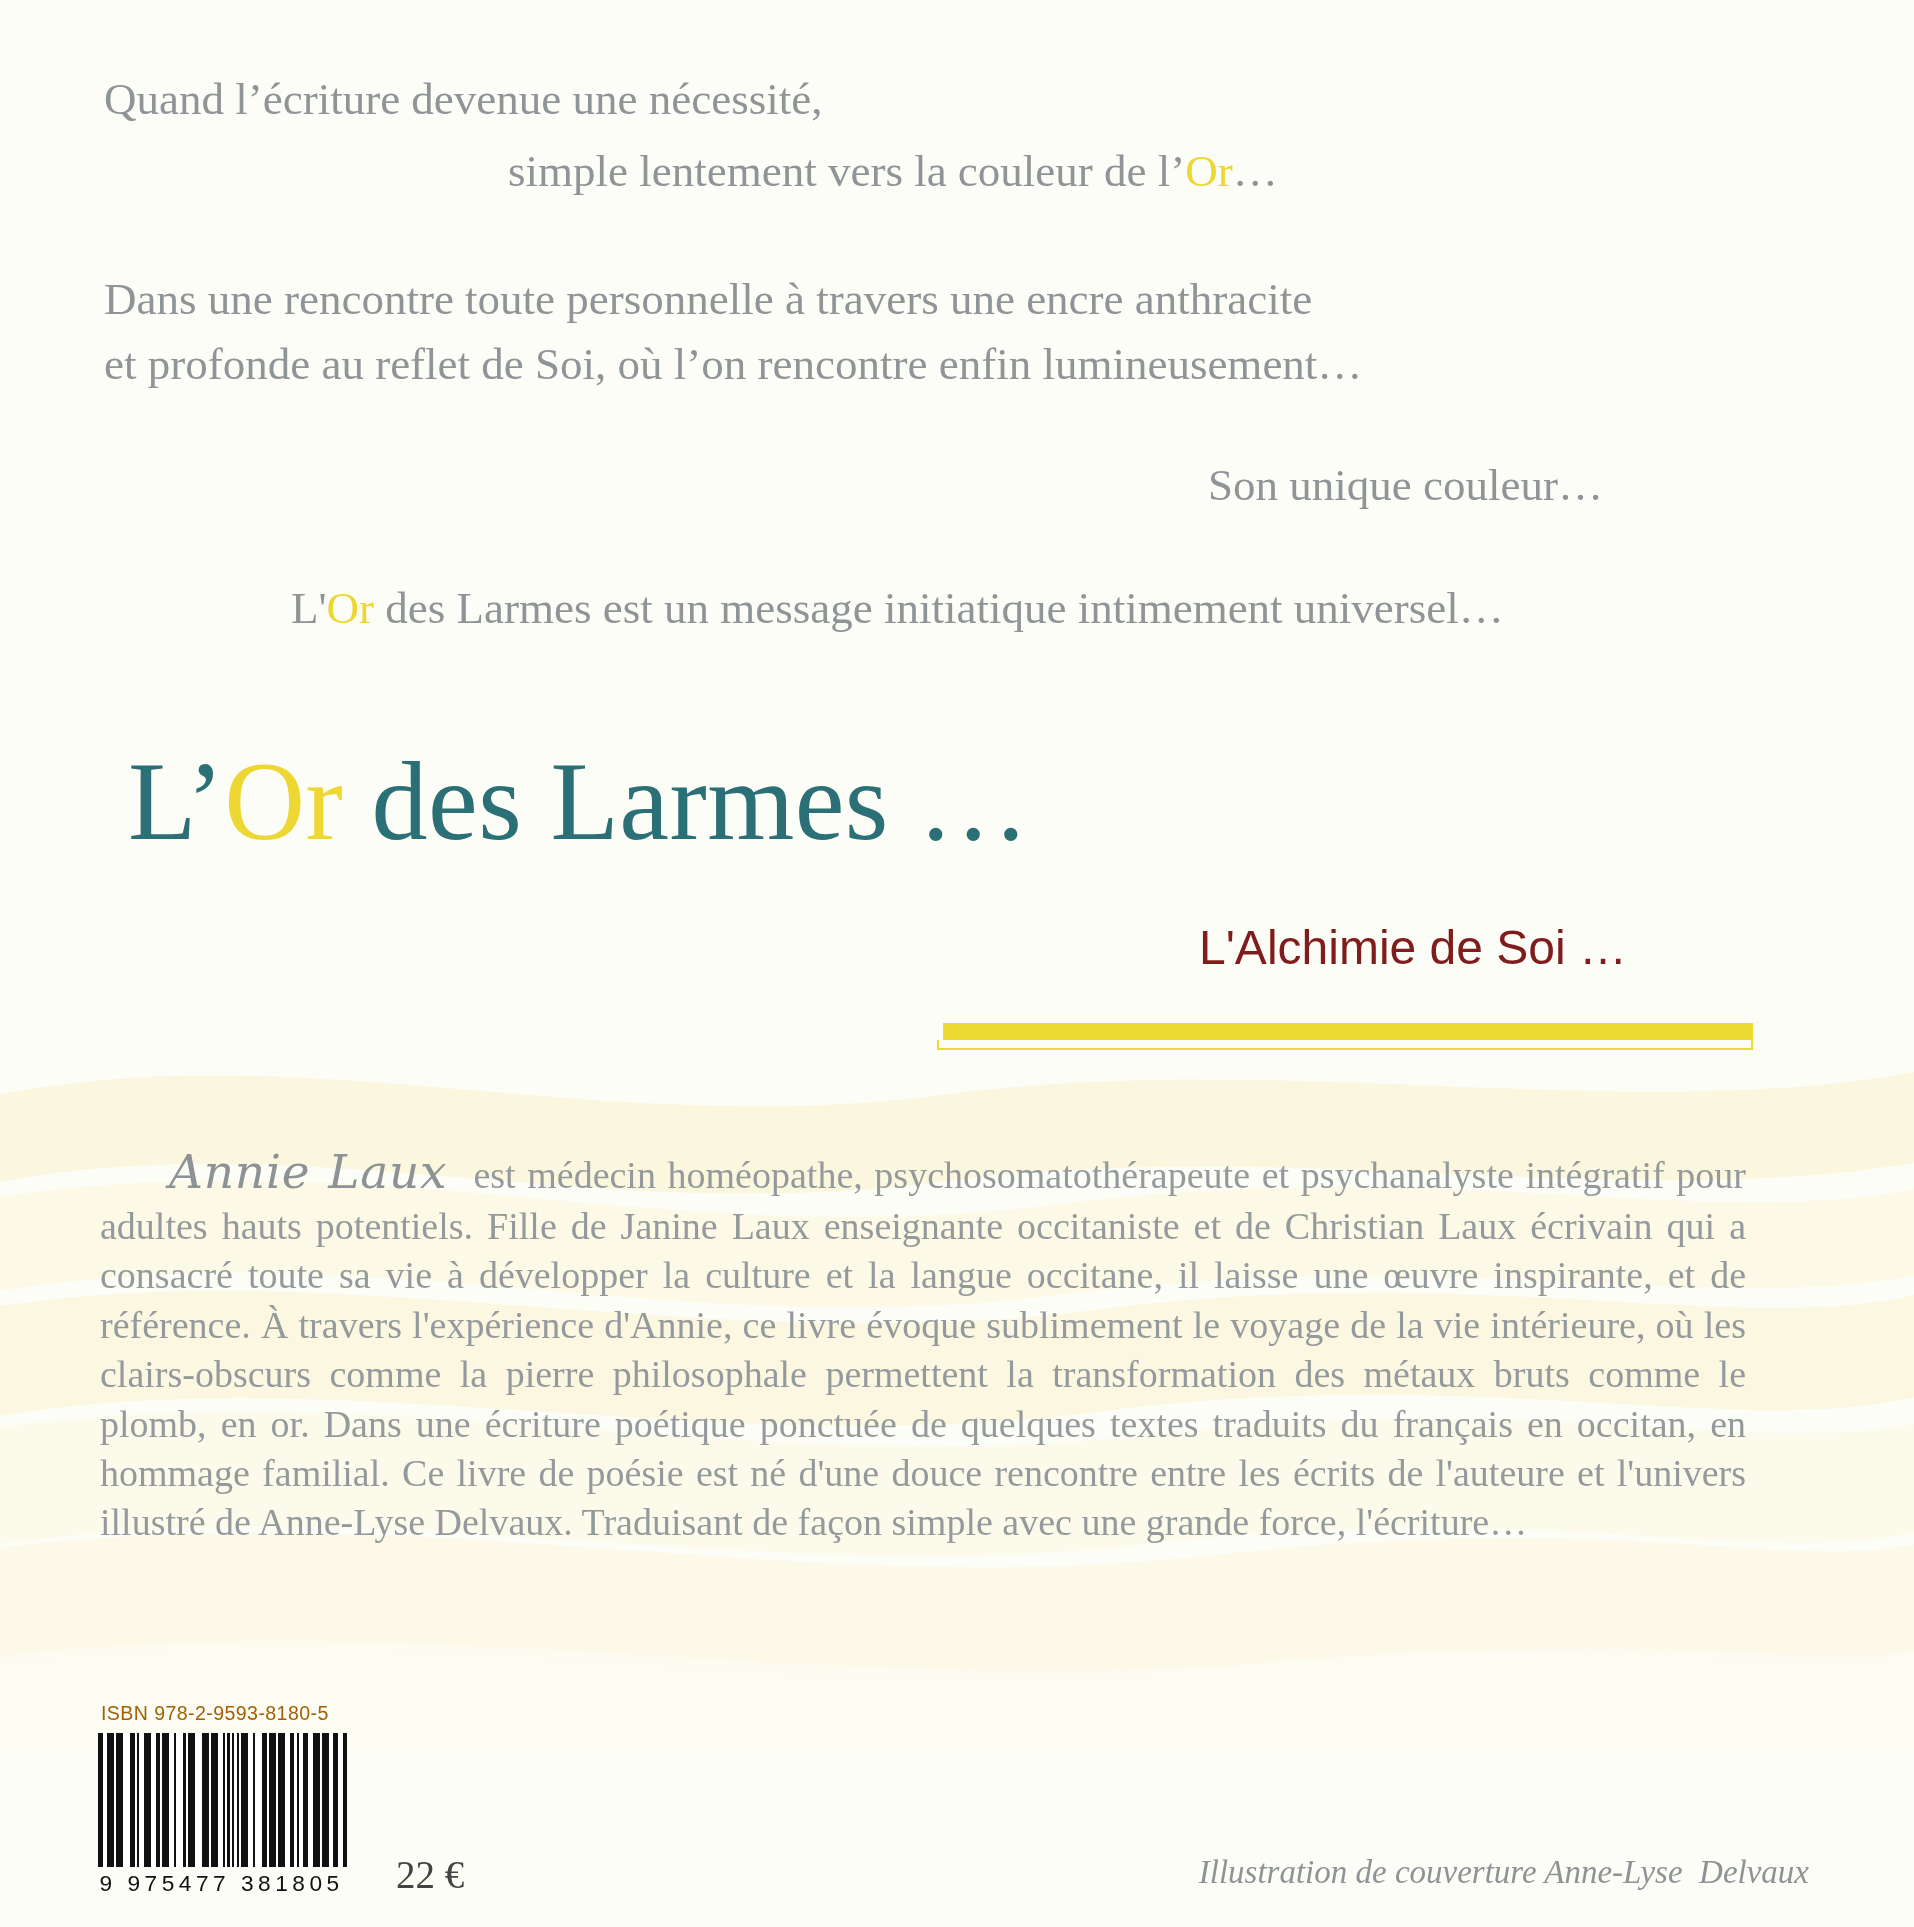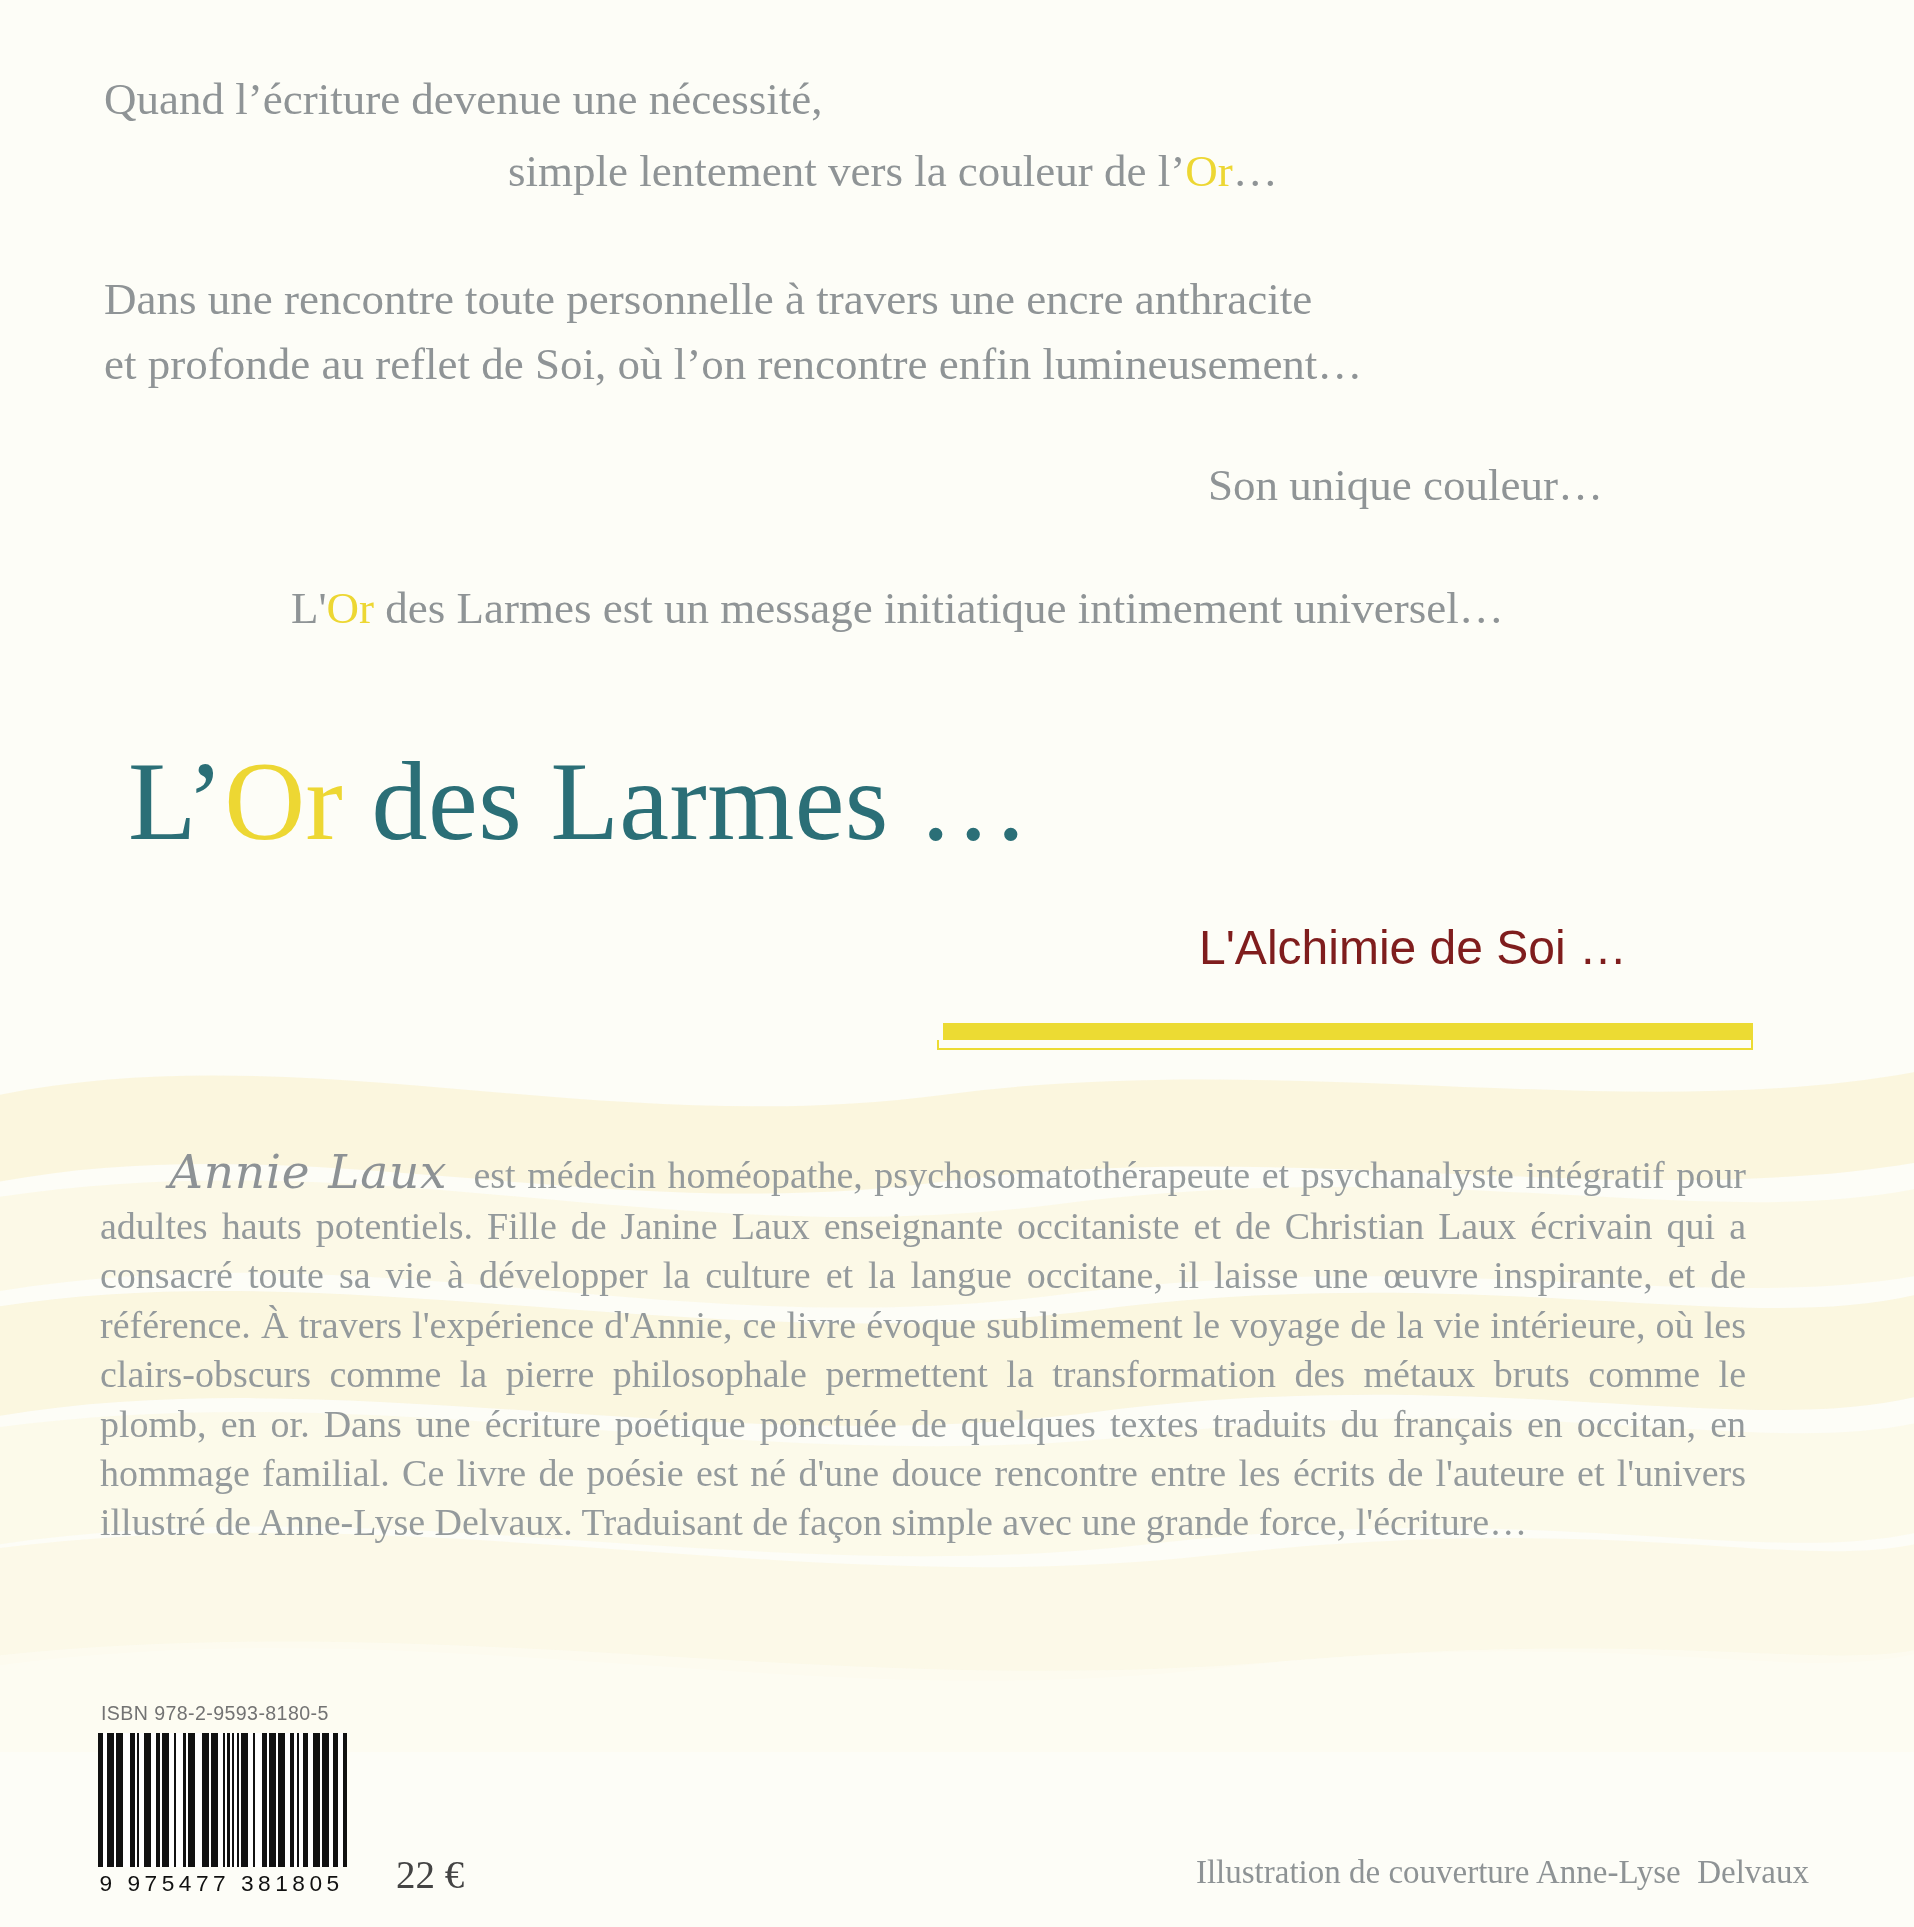--- a/index.html
+++ b/index.html
@@ -131,21 +131,21 @@
   
   .isbn-block {
     position: absolute;
     left: 98px;
     top: 1702px;
     z-index: 3;
   }
   .isbn-text {
     font-family: "Liberation Sans", sans-serif;
     font-size: 19.6px;
-    color: #737373;
+    color: #a16207;
     letter-spacing: 0.4px;
     margin-bottom: 7.6px;
     padding-left: 3px;
   }
   .barcode {
     width: 249px;
     height: 134px;
     display: flex;
     align-items: flex-end;
     background: #fff;
@@ -171,20 +171,21 @@
     font-size: 39px;
     color: #444;
     z-index: 3;
   }
 
   .credit {
     position: absolute;
     right: 106px;
     top: 1854px;
     font-size: 33px;
+    font-style: italic;
     color: #8e9395;
     z-index: 3;
     white-space: pre;
     text-align: right;
   }
 </style>
 </head>
 <body>
 
 <svg class="bg-waves" viewBox="0 0 2535 990" preserveAspectRatio="none">

